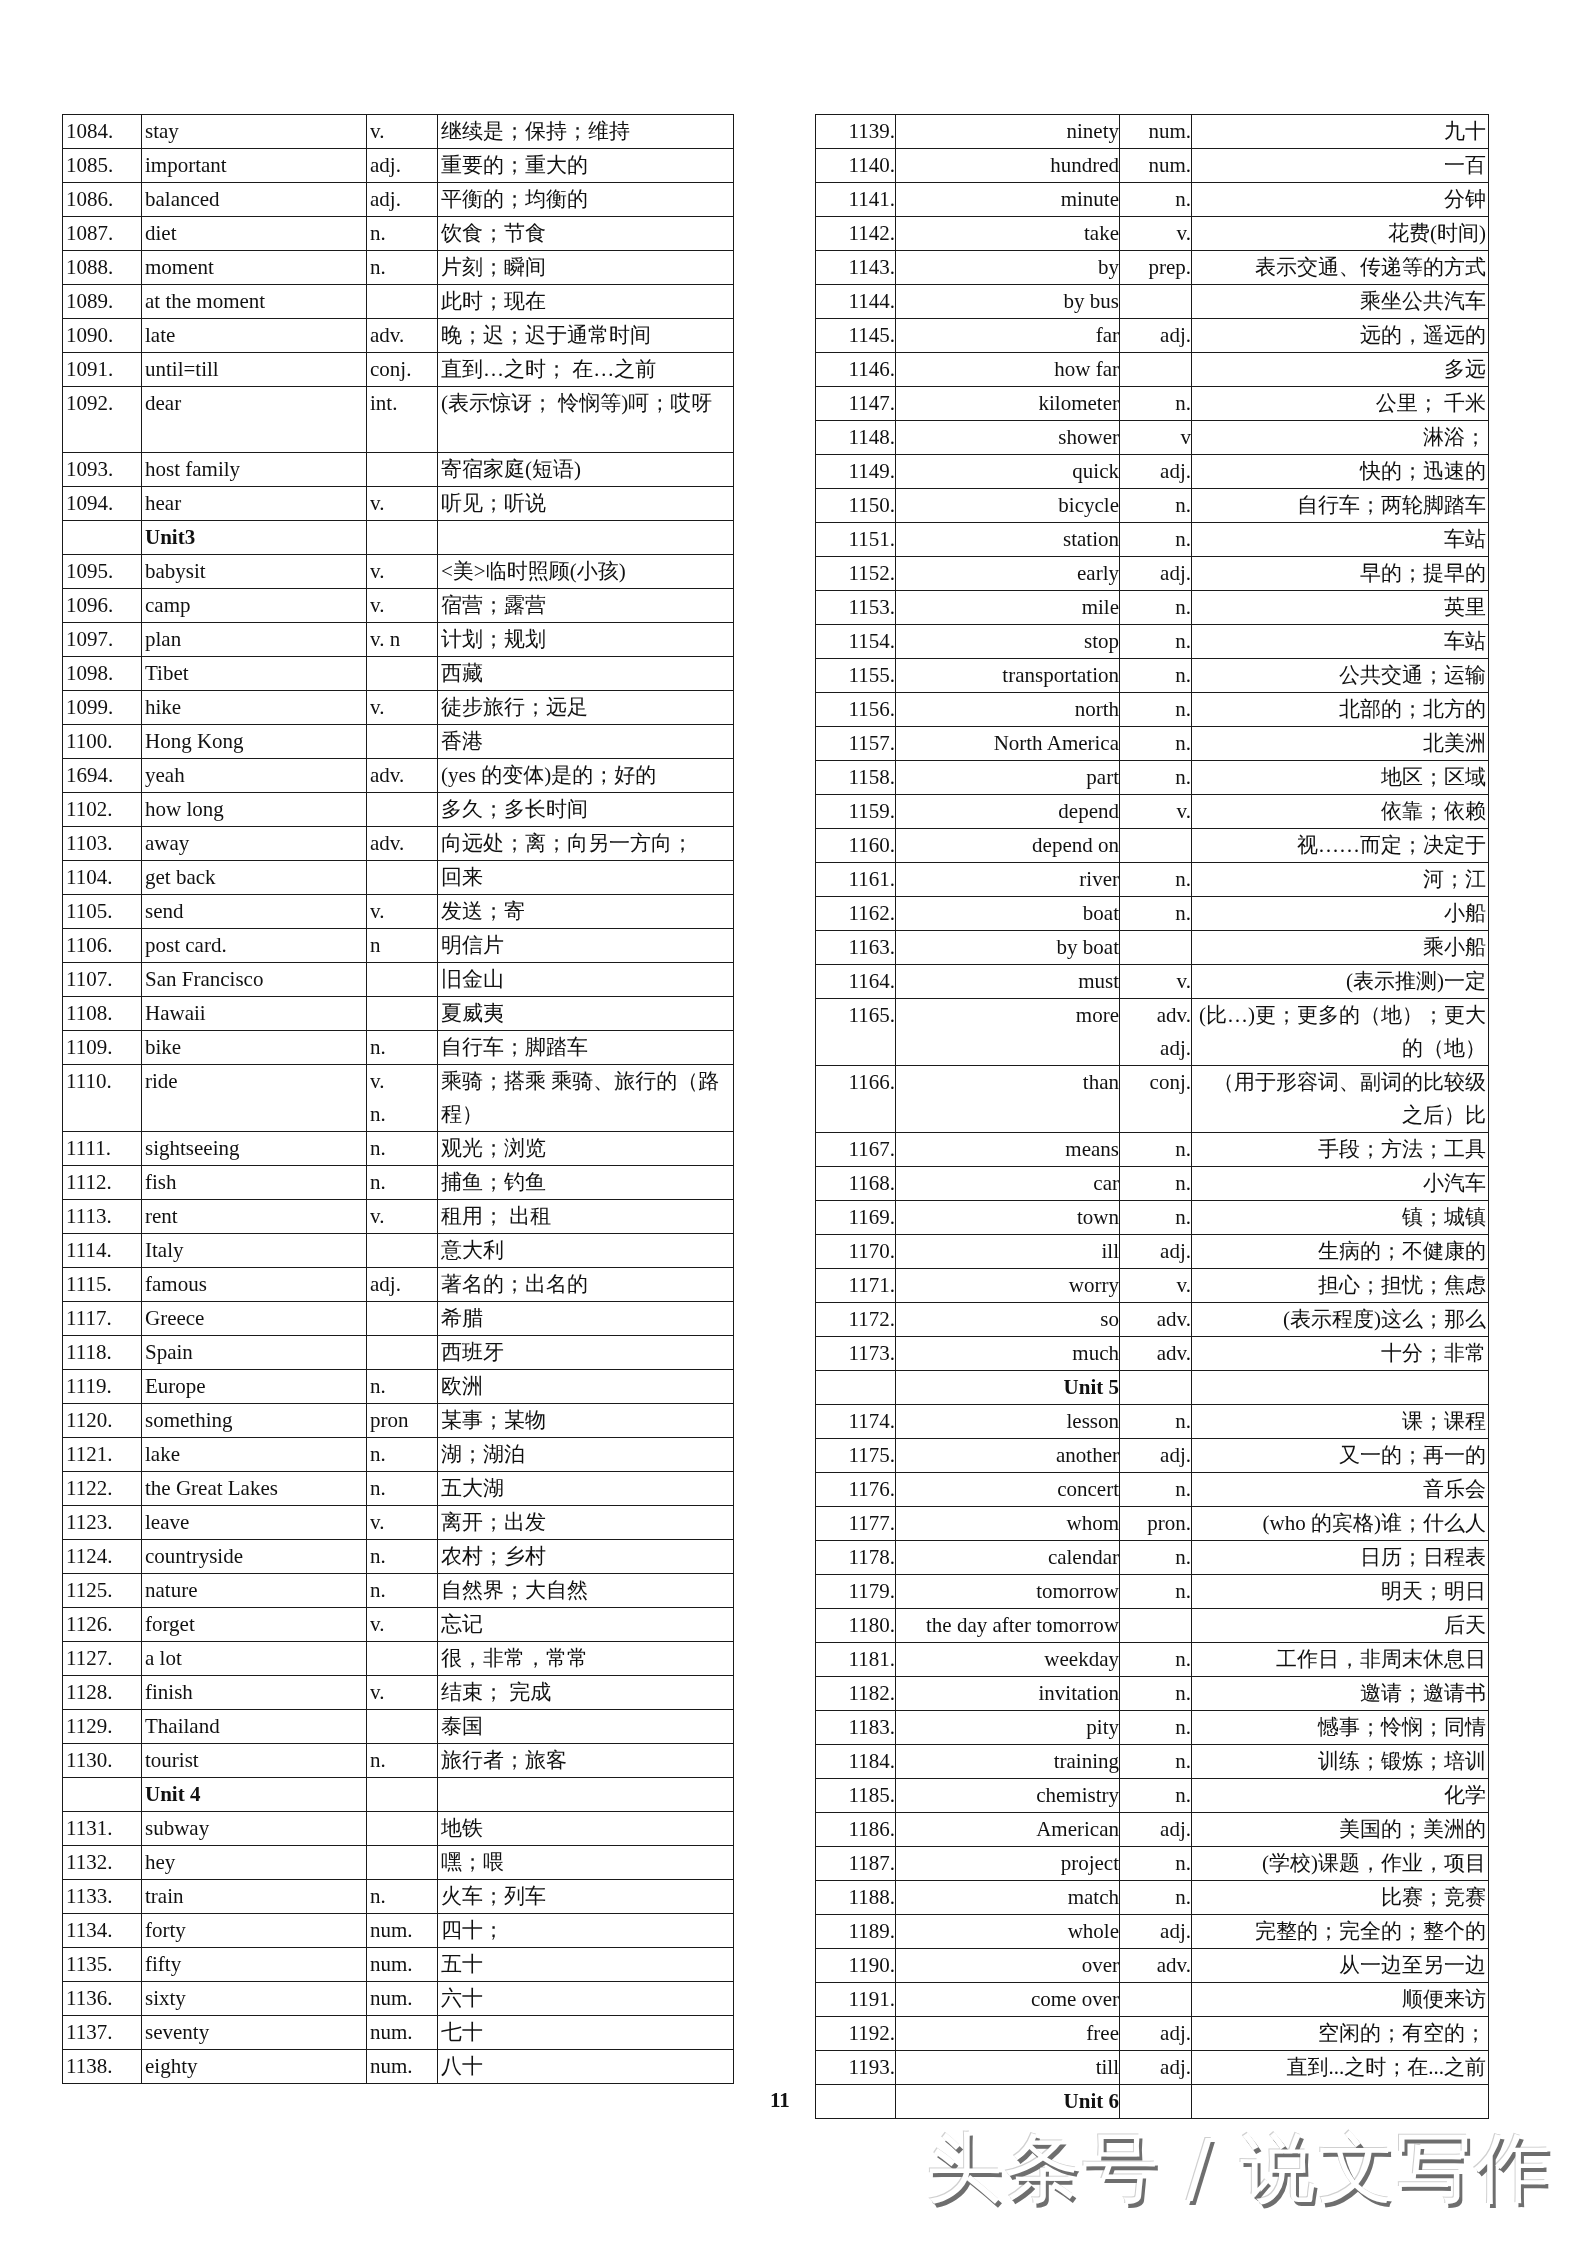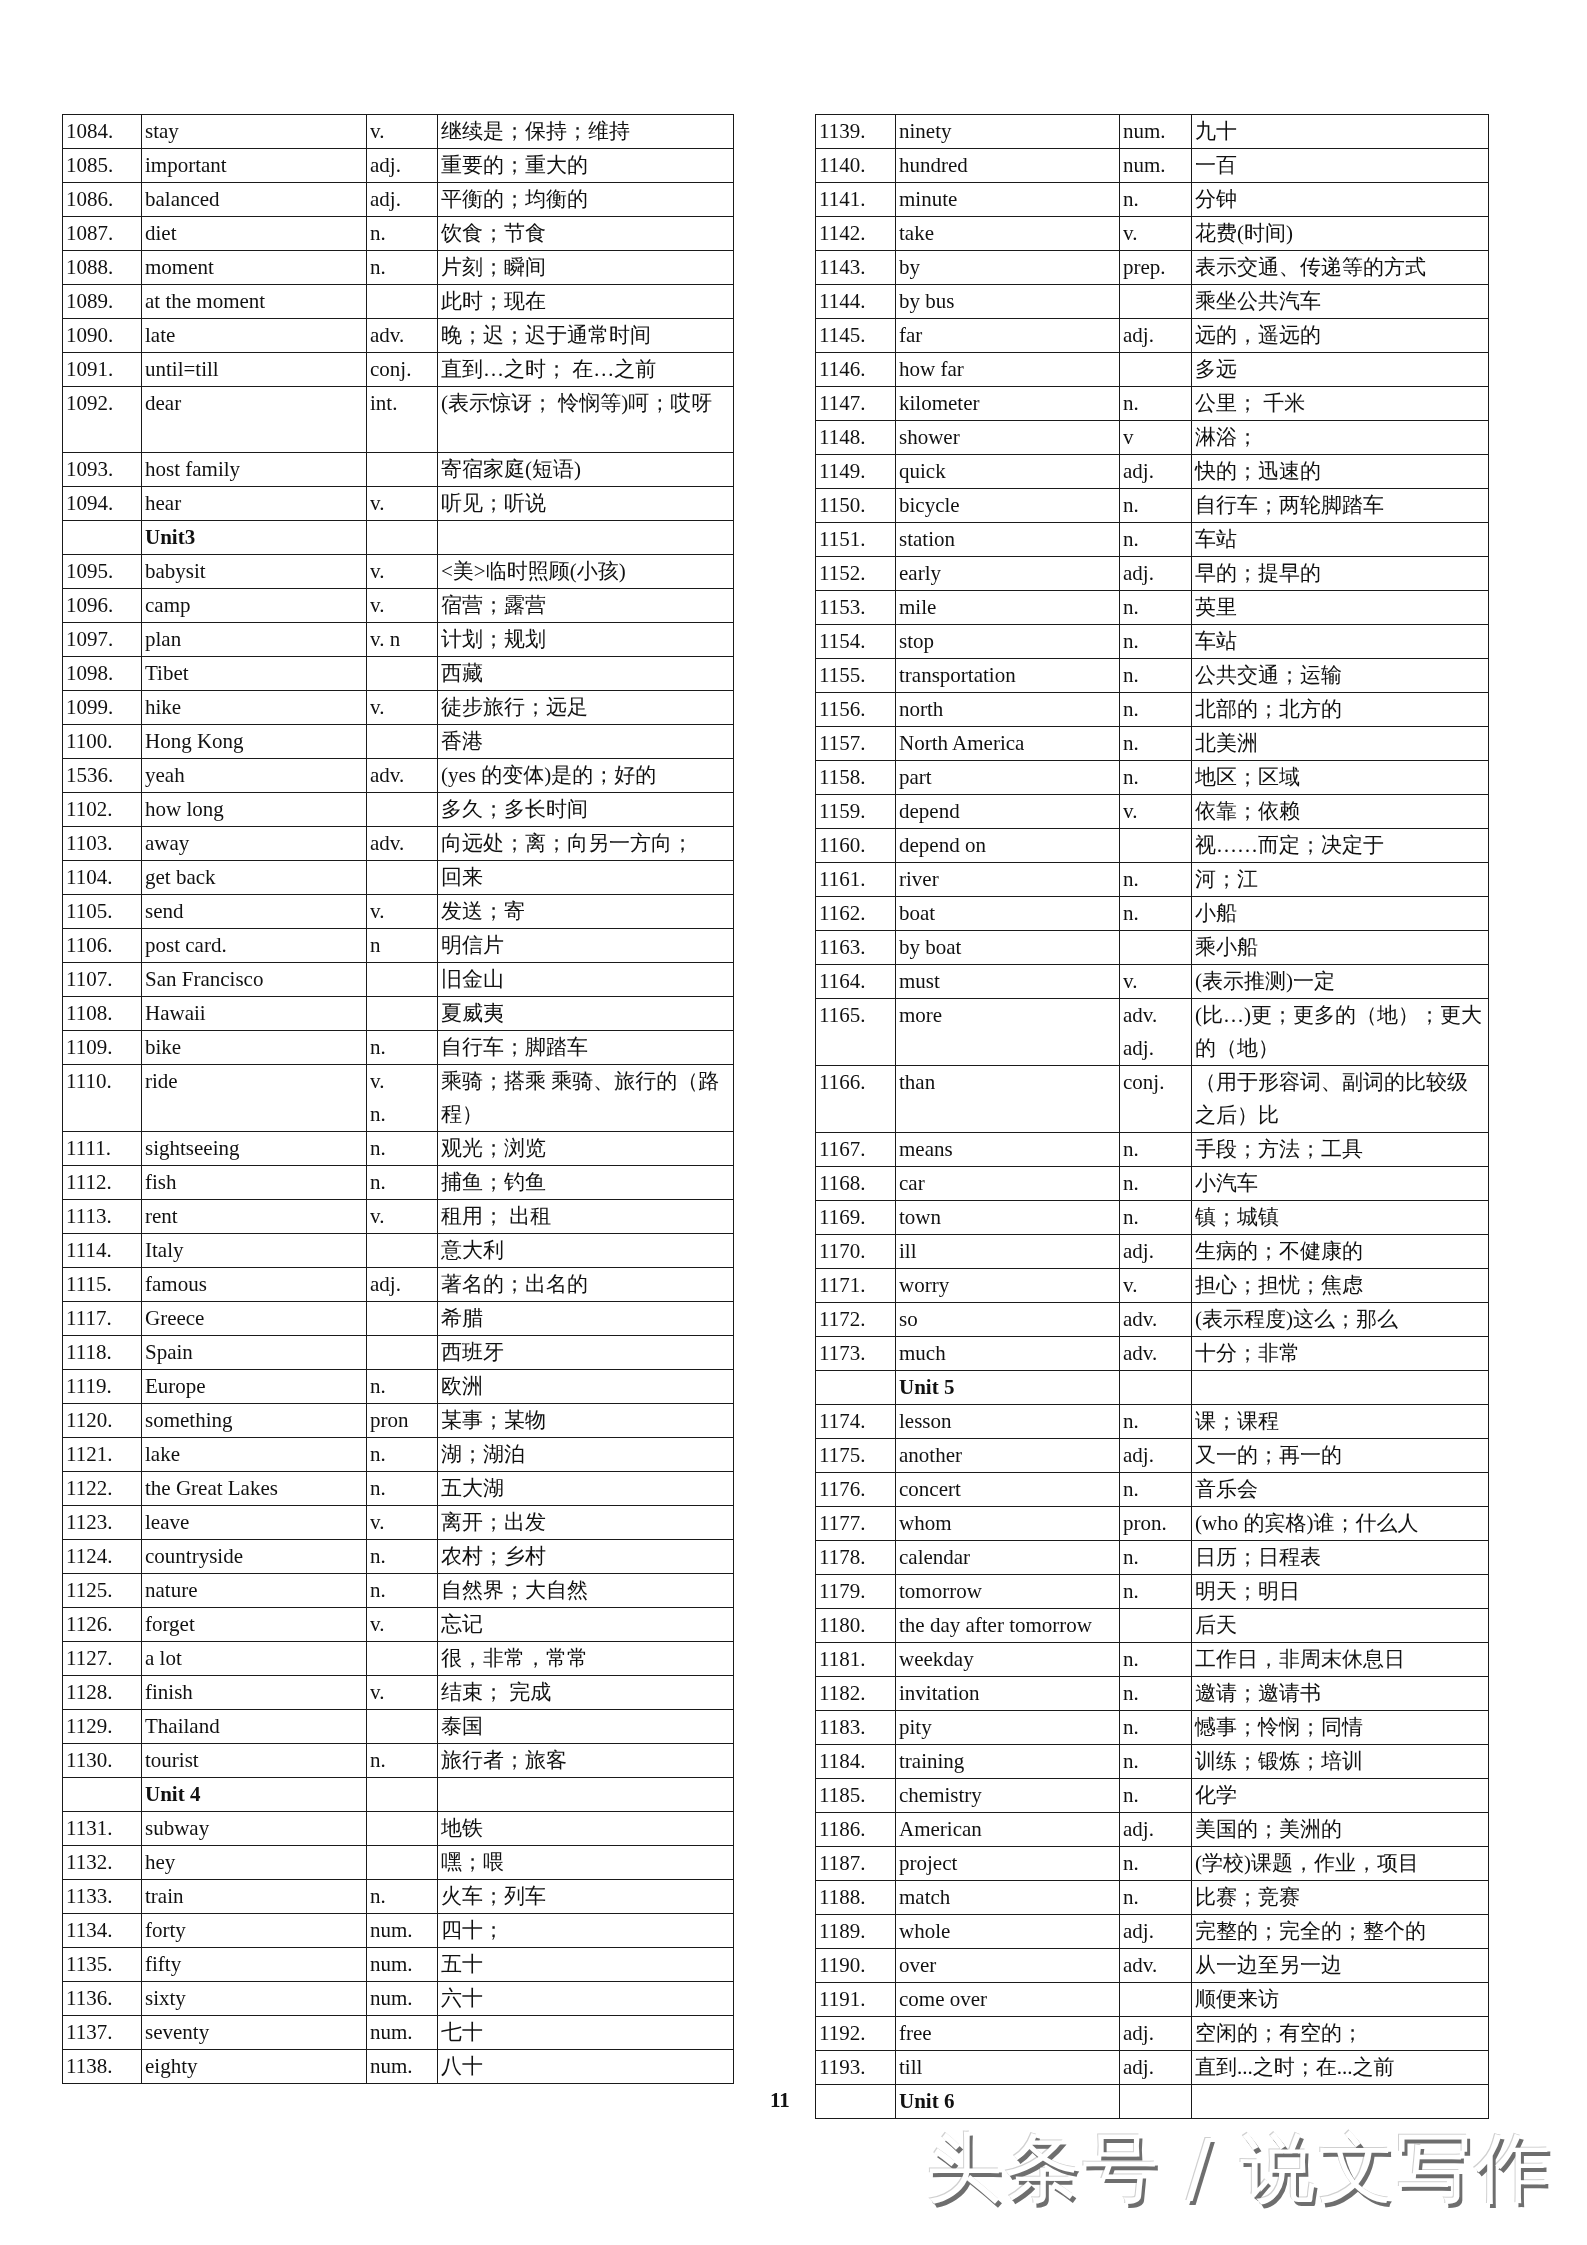--- a/index.html
+++ b/index.html
@@ -14,21 +14,21 @@
   }
   .vocab-table td {
     border: 1.5px solid #1a1a1a; padding: 0 0 0 3px; vertical-align: top;
     height: 32px; white-space: nowrap; overflow: hidden;
   }
   .vocab-table tr.double td { height: 65px; margin-top: 6px; }
   .vocab-table td.cn { white-space: normal; word-break: break-all; padding-right: 2px; }
   .vocab-table td.pos { white-space: pre-line; }
   .vocab-table tr.unit td.word { font-weight: bold; margin-top: 12px; }
   #table-left { left: 62px; width: 672px; }
-  #table-right { left: 815px; width: 674px; }
+  #table-right { left: 815px; width: 674px; text-align: right; }
   .page-number {
     position: absolute; left: 770px; top: 2088px; width: 40px; 
     font-weight: bold; font-size: 21px; font-family: "Liberation Serif", serif;
   }
   .watermark {
     position: absolute; left: 862px; top: 2118px; width: 690px; height: 100px;
     font-family: "DejaVu Sans", sans-serif; font-size: 76px; line-height: 100px;
     color: #ffffff; letter-spacing: 2px; white-space: nowrap;
     text-shadow: 3px 4px 0 #6e6e6e, -1px -1px 0 #d0d0d0;
     text-align: right;
@@ -147,21 +147,21 @@
     <td class="pos">v.</td>
     <td class="cn">徒步旅行；远足</td>
   </tr>
       <tr>
     <td class="no">1100.</td>
     <td class="word">Hong Kong</td>
     <td class="pos"></td>
     <td class="cn">香港</td>
   </tr>
       <tr>
-    <td class="no">1536.</td>
+    <td class="no">1694.</td>
     <td class="word">yeah</td>
     <td class="pos">adv.</td>
     <td class="cn">(yes 的变体)是的；好的</td>
   </tr>
       <tr>
     <td class="no">1102.</td>
     <td class="word">how long</td>
     <td class="pos"></td>
     <td class="cn">多久；多长时间</td>
   </tr>

